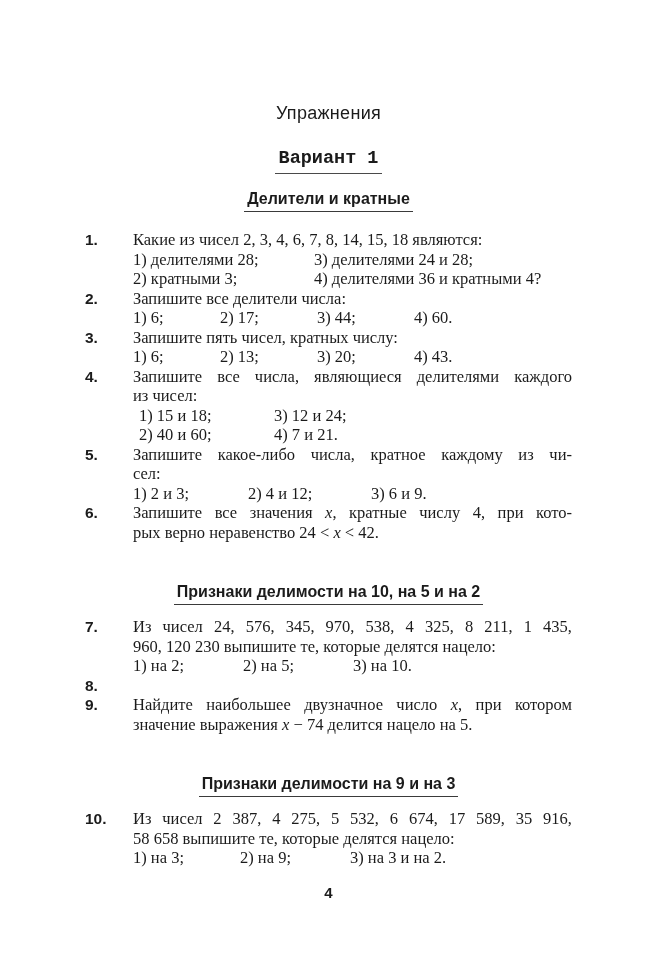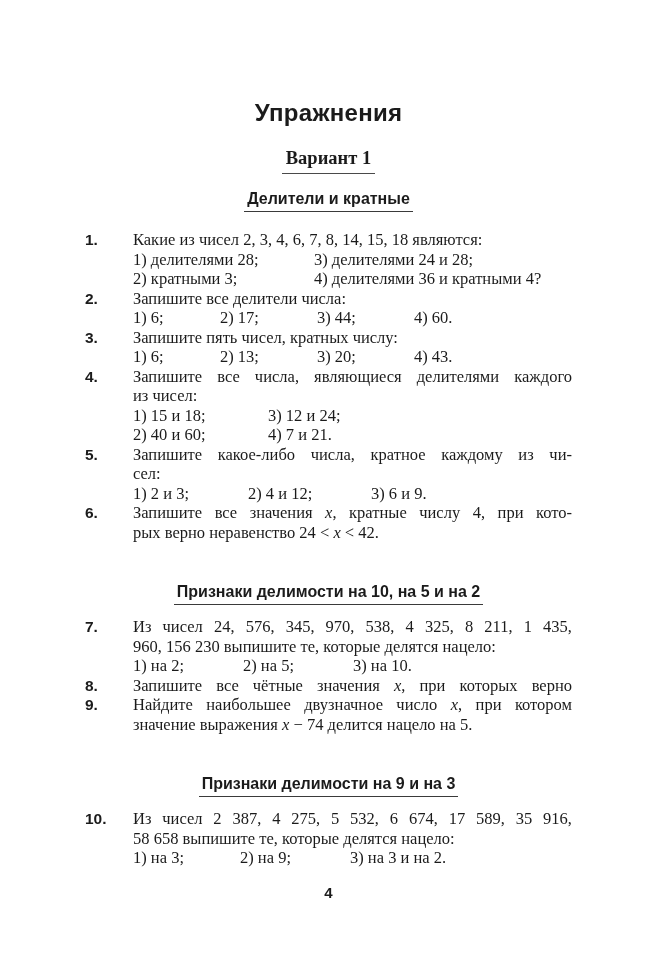--- a/index.html
+++ b/index.html
@@ -4,44 +4,44 @@
 <style>
   html,body{margin:0;padding:0;background:#e8e8e8;}
   .sheet{
     width:650px;height:975px;background:#ffffff;color:#1b1b1b;
     position:relative;overflow:hidden;margin:0 auto;
     font-family:"Liberation Serif", serif;
   }
   .content{position:absolute;left:85px;top:0;width:487px;padding-top:101px;}
   .page-title{
     text-align:center;font-family:"Liberation Sans", sans-serif;
-    font-weight:bold;font-size:24px;line-height:24px;letter-spacing:.3px;
+    font-weight:normal;font-size:18px;line-height:24px;letter-spacing:.3px;
   }
   .variant-wrap{text-align:center;margin-top:23px;}
   .variant{
-    font-family:Liberation Serif, serif;font-weight:bold;font-size:18.5px;
+    font-family:Liberation Mono, monospace;font-weight:bold;font-size:18.5px;
     display:inline-block;border-bottom:1.5px solid #4a4a4a;padding:0 4px 4px;
   }
   .sec{
     text-align:center;font-family:"Liberation Sans", sans-serif;
     font-weight:bold;font-size:16px;line-height:19px;
   }
   .sec .u{display:inline-block;border-bottom:1.5px solid #3a3a3a;padding:0 3px 3px;}
   .sec1{margin-top:15px;margin-bottom:18px;}
   .sec2,.sec3{margin-top:40px;margin-bottom:12px;}
   .ex{display:flex;}
   .num{
     width:48px;flex:0 0 48px;font-family:"Liberation Sans", sans-serif;
     font-weight:bold;font-size:15.5px;line-height:19.5px;
   }
   .exbody{flex:1;font-size:16.5px;line-height:19.5px;}
   .line{min-height:19.5px;}
   .jst{text-align:justify;text-align-last:justify;}
   .opts span{display:inline-block;vertical-align:baseline;}
-  .w181{width:181px;} .w87{width:87px;} .w97{width:97px;} .w135{width:135px;}
+  .w181{width:181px;} .w87{width:87px;} .w97{width:97px;} .w135{width:135px;margin-left:6px;}
   .w115{width:115px;} .w123{width:123px;} .w110{width:110px;} .w107{width:107px;}
   .pagenum{
     margin-top:16px;text-align:center;font-family:"Liberation Sans", sans-serif;
     font-weight:bold;font-size:15px;
   }
   i{font-style:italic;}
 </style>
 </head>
 <body>
 
@@ -125,31 +125,30 @@
     </div>
 
     <div class="sec sec2">
       <span class="u">Признаки делимости на 10, на 5 и на 2</span>
     </div>
 
     <div class="ex">
       <div class="num">7.</div>
       <div class="exbody">
         <div class="line jst">Из чисел 24, 576, 345, 970, 538, 4 325, 8 211, 1 435,</div>
-        <div class="line">960, 156 230 выпишите те, которые делятся нацело:</div>
+        <div class="line">960, 120 230 выпишите те, которые делятся нацело:</div>
         <div class="line opts">
           <span class="w110">1) на 2;</span><span class="w110">2) на 5;</span><span>3) на 10.</span>
         </div>
       </div>
     </div>
 
     <div class="ex">
       <div class="num">8.</div>
       <div class="exbody">
-        <div class="line jst"><span>Запишите все чётные значения </span><i>x</i><span>, при которых верно</span></div>
       </div>
     </div>
 
     <div class="ex">
       <div class="num">9.</div>
       <div class="exbody">
         <div class="line jst"><span>Найдите наибольшее двузначное число </span><i>x</i><span>, при котором</span></div>
         <div class="line"><span>значение выражения </span><i>x</i><span> − 74 делится нацело на 5.</span></div>
       </div>
     </div>

